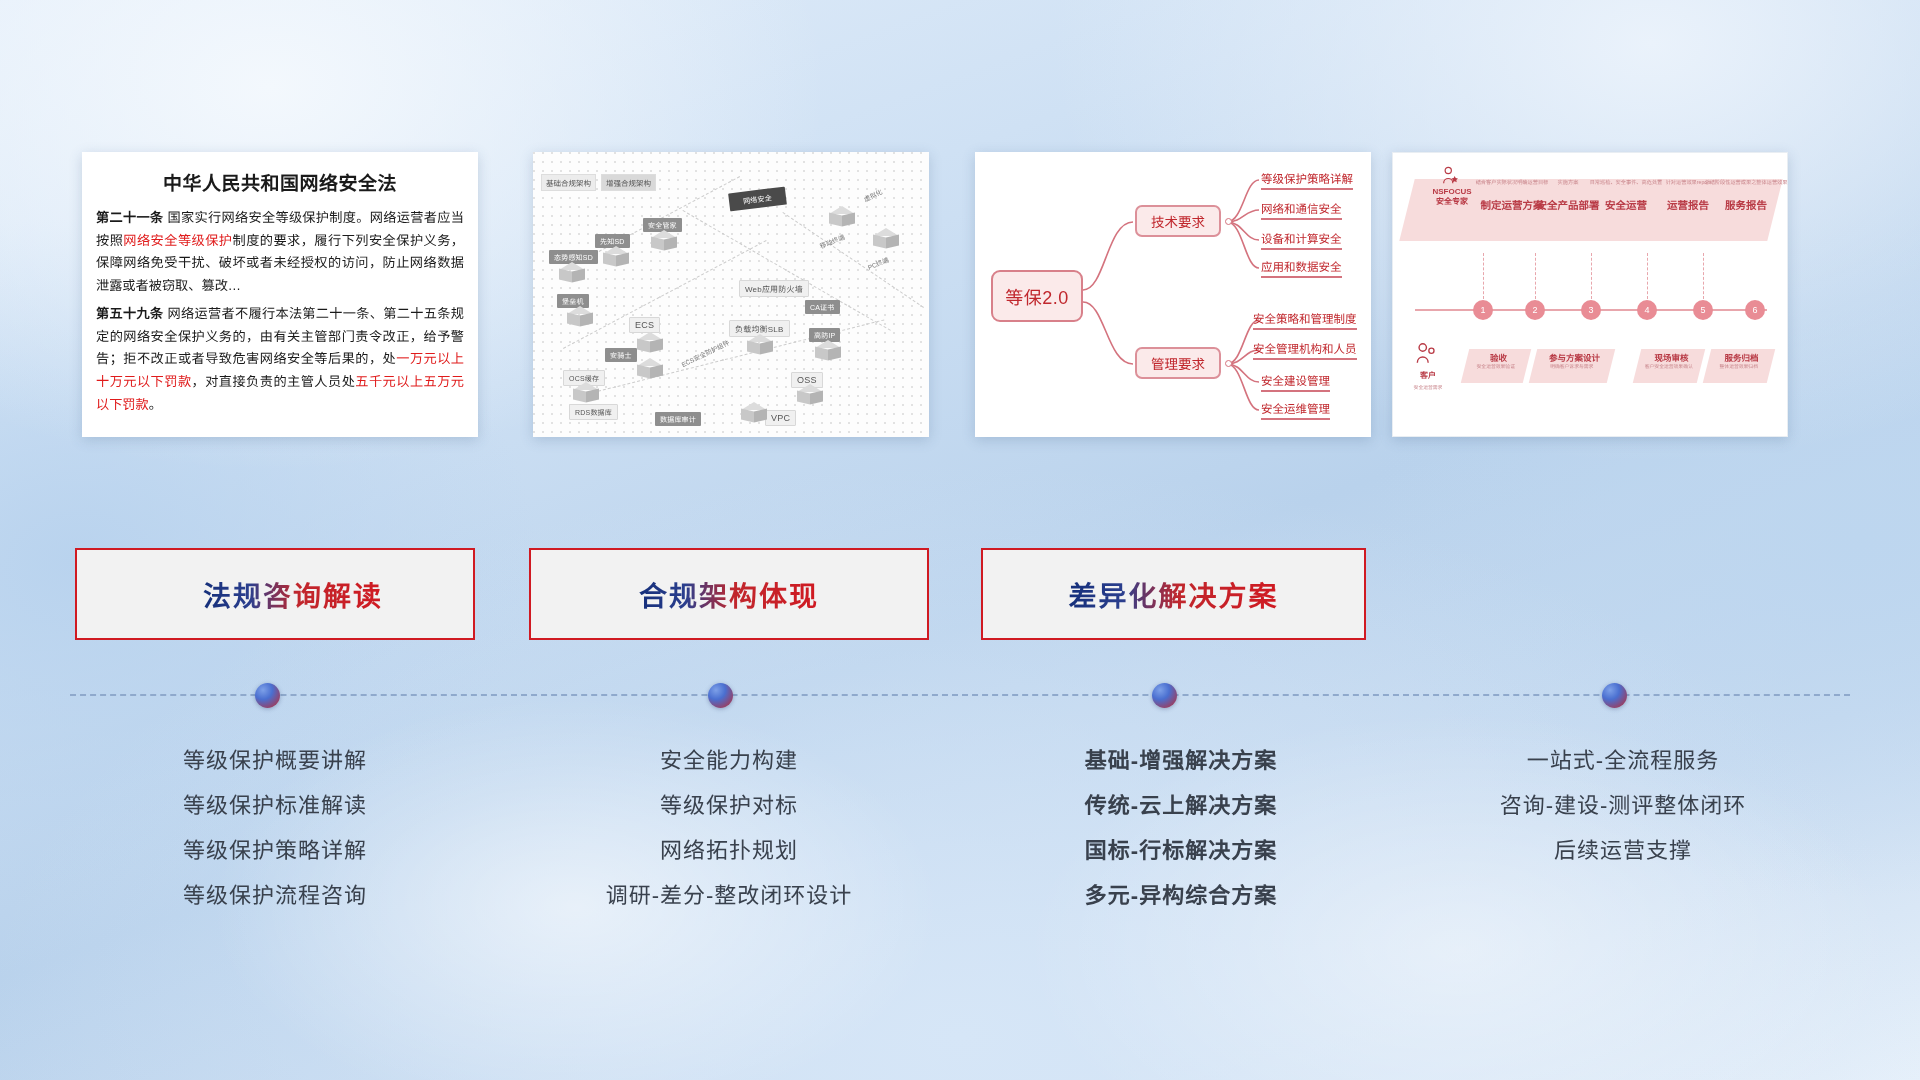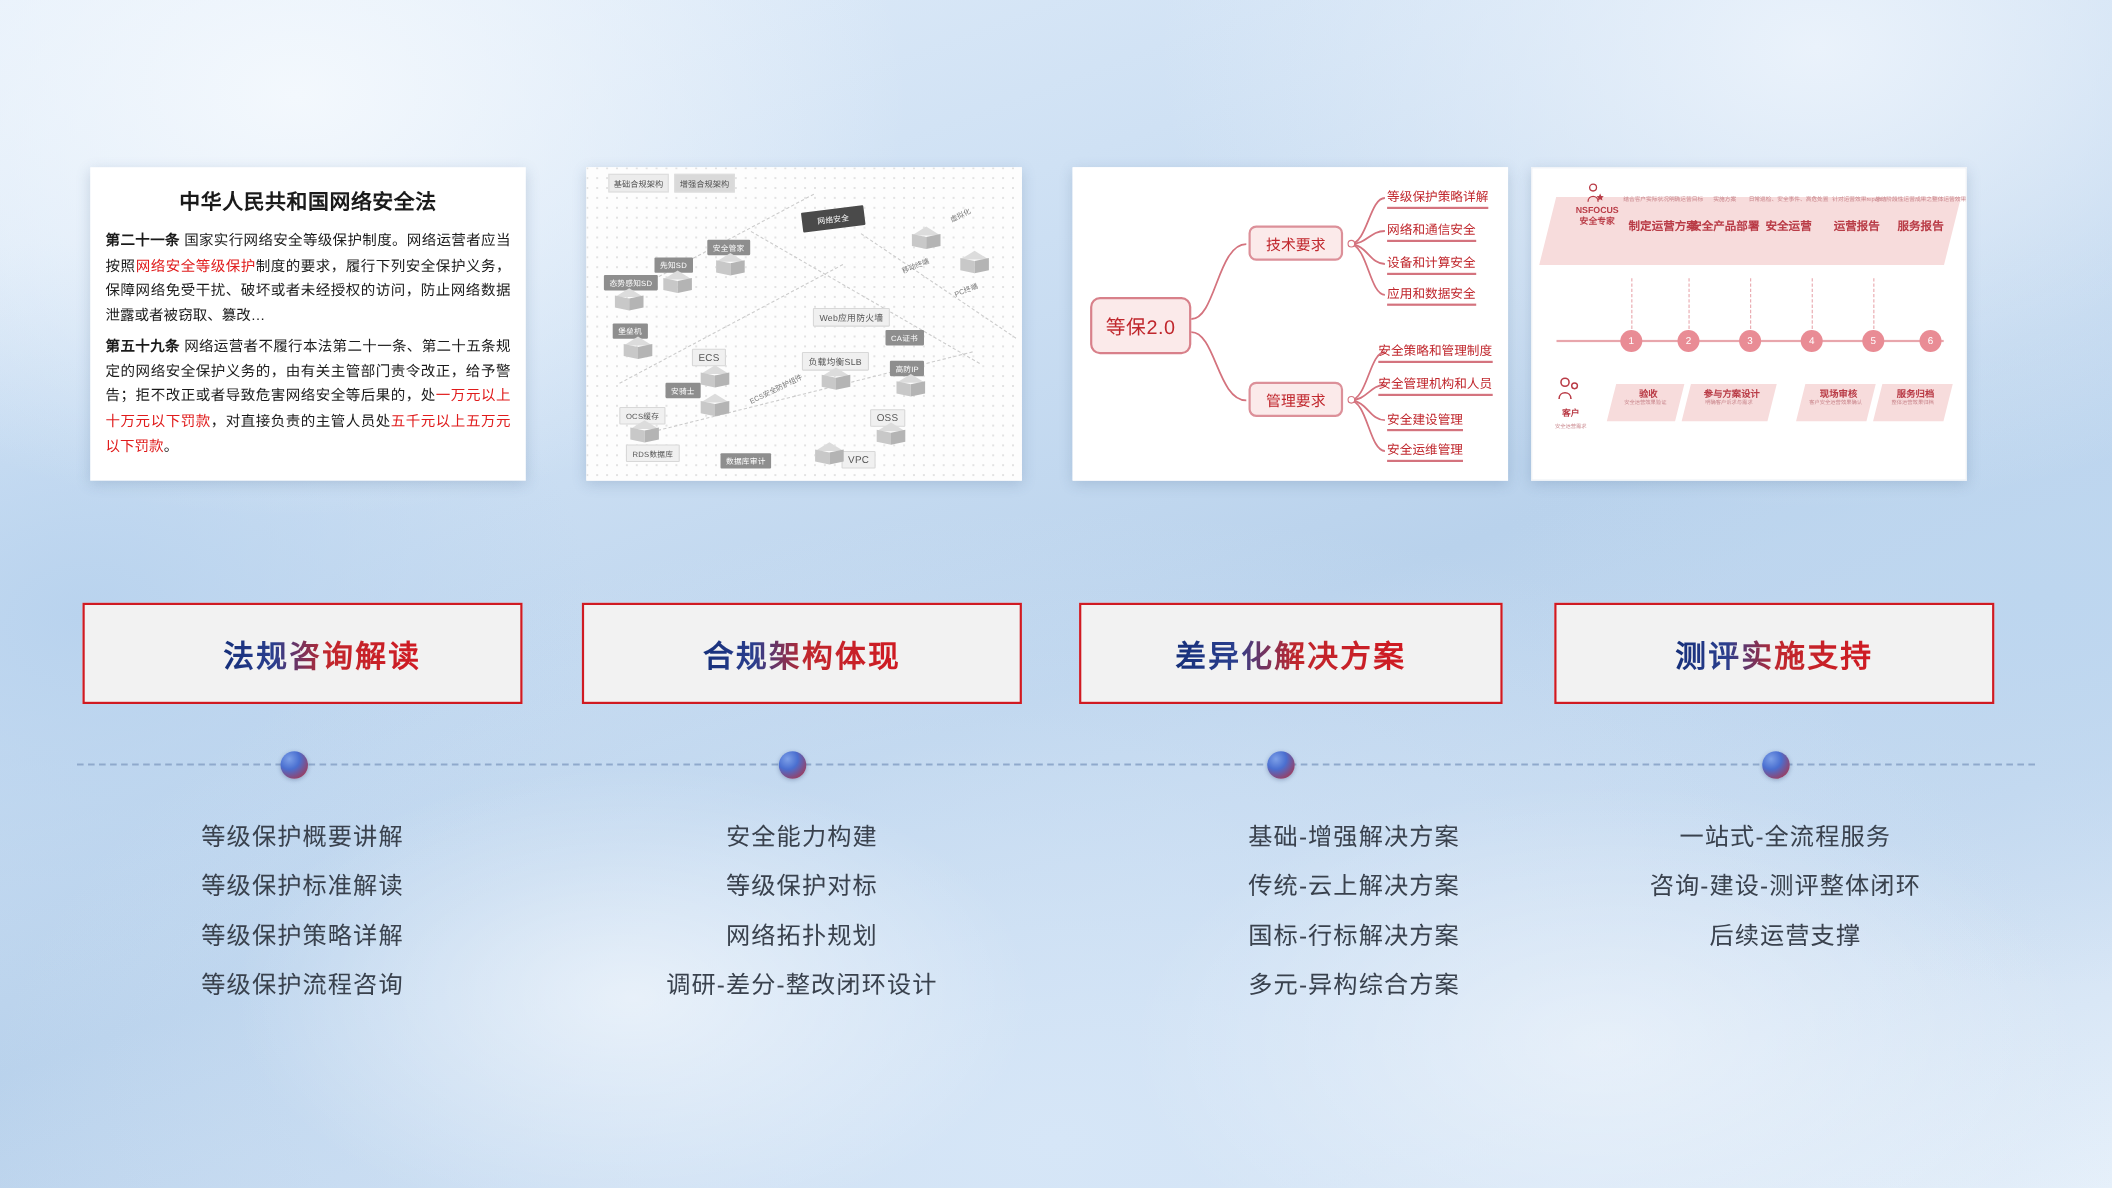--- a/index.html
+++ b/index.html
@@ -82,25 +82,24 @@
   .arch {
     position: relative;
     width: 100%;
     height: 100%;
     background:
       radial-gradient(circle at 1px 1px, #e2e2e2 1px, transparent 1px) 0 0/9px 9px,
       #fdfdfd;
   }
   .arch-tabs {
     position: absolute;
-    top: 6px; left: 8px;
+    top: 22px; left: 8px;
     display: flex; gap: 5px;
     font-size: 7.5px;
     color: #555;
-    margin-left: 12px;
   }
   .arch-tabs span {
     padding: 2px 4px;
     background: #ececec;
     border: 1px solid #ddd;
   }
   .arch-tabs span.on { background: #d9d9d9; }
   .node {
     position: absolute;
     font-size: 7px;
@@ -381,21 +380,21 @@
     width: 1920px;
     height: 230px;
   }
   .list {
     position: absolute;
     top: 0;
     text-align: center;
   }
   .list.l1 { left: 75px;   width: 400px; }
   .list.l2 { left: 529px;  width: 400px; }
-  .list.l3 { left: 1031px;  width: 400px; }
+  .list.l3 { left: 981px;  width: 400px; font-weight: bold; }
   .list.l4 { left: 1413px; width: 420px; }
   .list li {
     list-style: none;
     font-size: 22px;
     color: #39414d;
     line-height: 2.05;
     letter-spacing: 1px;
   }
 </style>
 </head>
@@ -645,23 +644,20 @@
 
 <div id="heads">
   <div class="head-box h1">
     <span class="head-text">法规咨询解读</span>
   </div>
   <div class="head-box h2">
     <span class="head-text">合规架构体现</span>
   </div>
   <div class="head-box h3">
     <span class="head-text">差异化解决方案</span>
-  </div>
-  <div class="head-box h4">
-    <span class="head-text">测评实施支持</span>
   </div>
 </div>
 
 <div id="axis"></div>
 <div class="axis-dot d1"></div>
 <div class="axis-dot d2"></div>
 <div class="axis-dot d3"></div>
 <div class="axis-dot d4"></div>
 
 <div id="lists">

